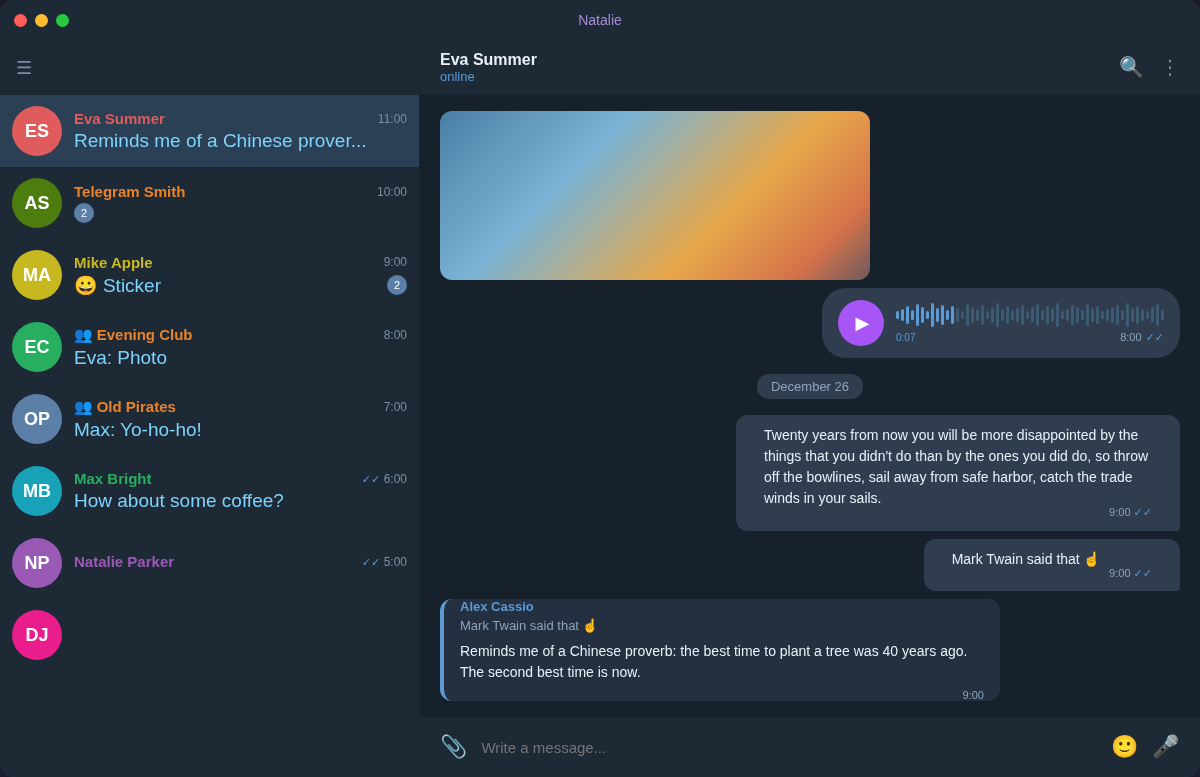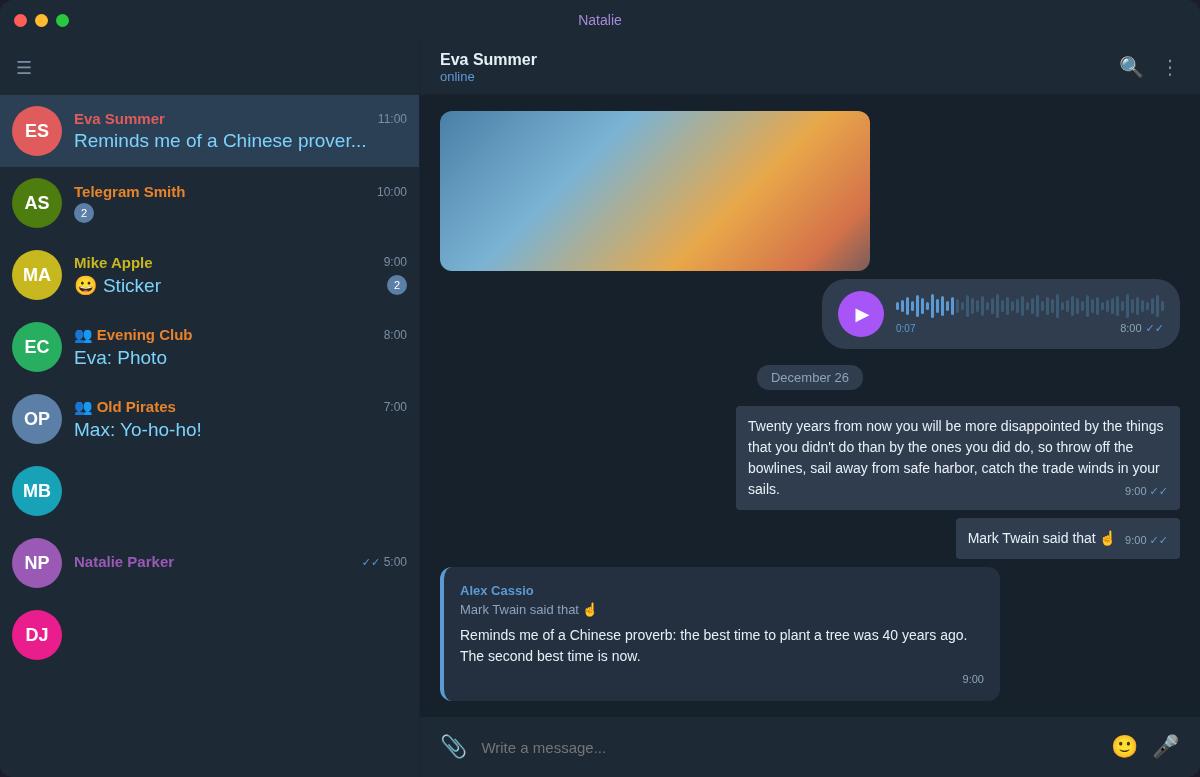--- a/index.html
+++ b/index.html
@@ -226,40 +226,40 @@
       flex: 1;
       overflow-y: auto;
       padding: 16px 20px;
       display: flex;
       flex-direction: column;
       gap: 8px;
     }
 
     .msg-bubble {
       max-width: 60%;
-      padding: 10px 12px;
-      border-radius: 4px;
+      padding: 10px 28px;
+      border-radius: 12px;
       font-size: 14px;
       line-height: 1.5;
       position: relative;
     }
 
     .msg-dark-outgoing {
       background: #303d4e;
       color: #e8f0f7;
       align-self: flex-end;
       border-bottom-right-radius: 4px;
     }
 
     .msg-time {
       font-size: 11px;
       color: #8ba4bc;
       margin-left: 8px;
       float: right;
-      margin-top: 4px;
+      margin-top: 16px;
     }
 
     .msg-tick {
       color: #5b9ad5;
       font-size: 11px;
     }
 
     
     .img-message {
       align-self: flex-start;
@@ -347,21 +347,21 @@
       color: #8ba4bc;
       font-size: 13px;
       padding: 5px 14px;
       border-radius: 12px;
     }
 
     
     .reply-bubble {
       background: #243040;
       border-radius: 12px;
-      padding: 16px 16px;
+      padding: 0 16px;
       align-self: flex-start;
       max-width: 560px;
       border-left: 4px solid #5b9ad5;
     }
 
     .reply-author {
       color: #5b9ad5;
       font-size: 13px;
       font-weight: 600;
       margin-bottom: 4px;
@@ -499,20 +499,29 @@
                 <span class="conv-name" style="color: rgb(232, 131, 42);"><span style="color:#e8832a; margin-right:4px;">👥</span>Old Pirates</span>
                 <span class="conv-time">7:00</span>
               </div>
               <div class="conv-preview">
                 <span class="conv-preview-text">Max: Yo-ho-ho!</span>
               </div>
             </div>
           </div>
           <div class="conv-item">
             <div class="avatar av-cyan">MB</div>
+            <div class="conv-content">
+              <div class="conv-top">
+                <span class="conv-name" style="color: rgb(39, 174, 96);">Max Bright</span>
+                <span class="conv-time"><span style="color:#5b9ad5; font-size:11px;">✓✓</span> 6:00</span>
+              </div>
+              <div class="conv-preview">
+                <span class="conv-preview-text">How about some coffee?</span>
+              </div>
+            </div>
           </div>
           <div class="conv-item">
             <div class="avatar av-purple">NP</div>
             <div class="conv-content">
               <div class="conv-top">
                 <span class="conv-name" style="color: rgb(155, 89, 182);">Natalie Parker</span>
                 <span class="conv-time"><span style="color:#5b9ad5; font-size:11px;">✓✓</span> 5:00</span>
               </div>
             </div>
           </div>

